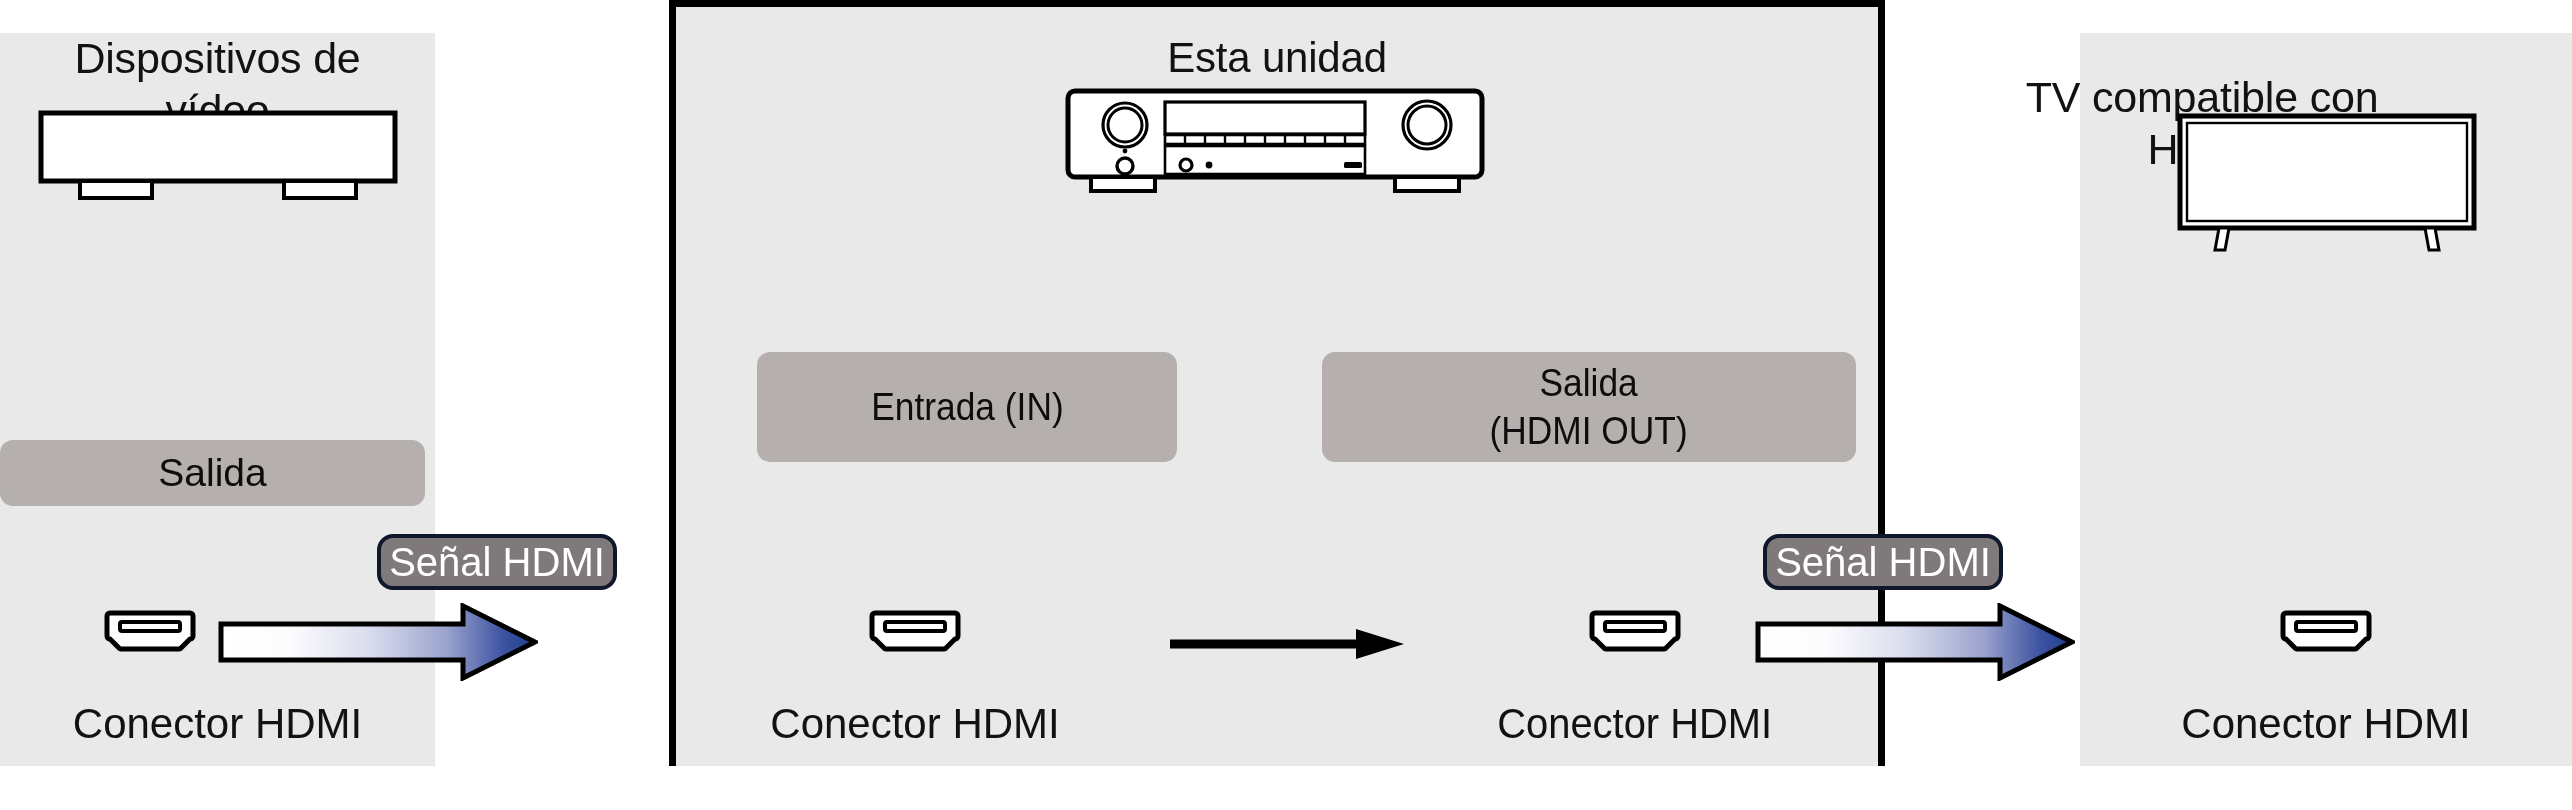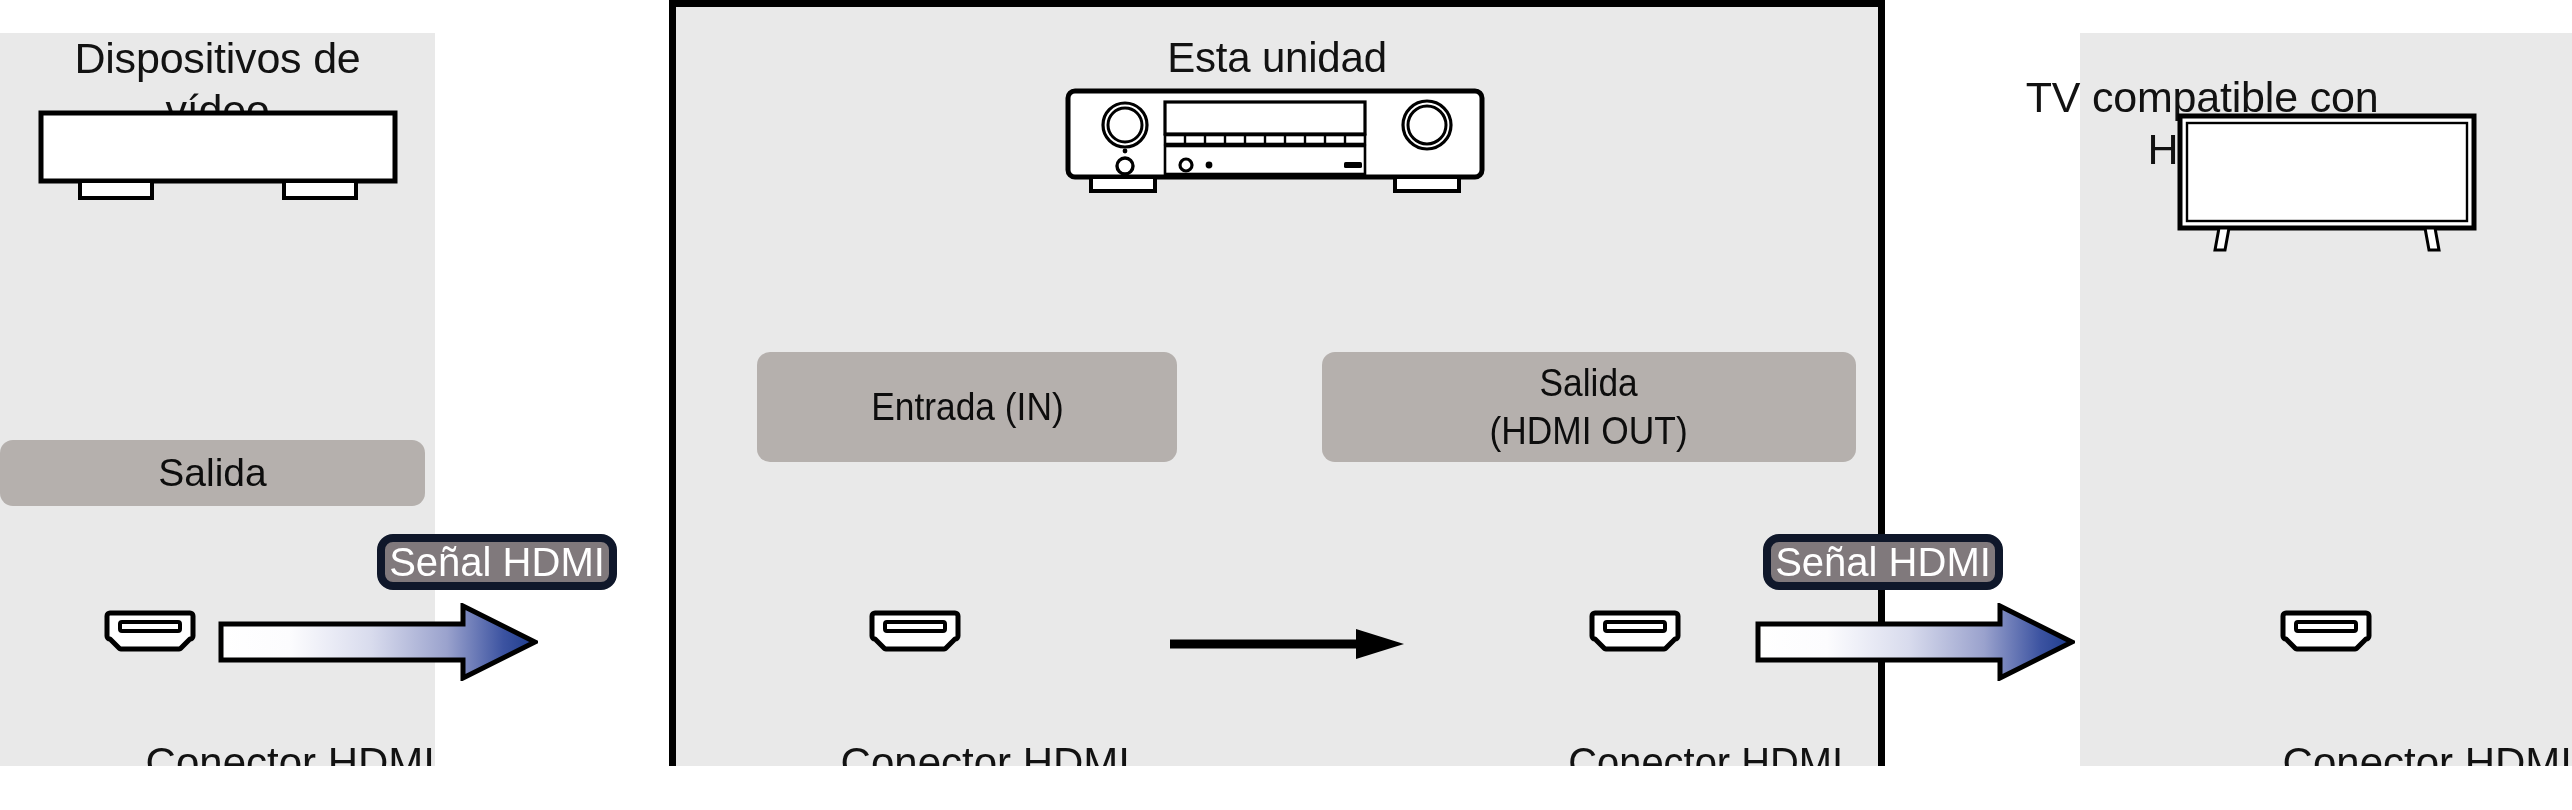--- a/index.html
+++ b/index.html
@@ -62,21 +62,21 @@
   }
   #label-salida-left{ left:0px; top:440px; width:425px; height:66px; font-size:39px;}
   #label-entrada-in{ left:757px; top:352px; width:420px; height:110px;text-align:right; }
   #label-salida-out{ left:1322px; top:352px; width:534px; height:110px; }
   .cond{ font-stretch:condensed; transform:scaleX(0.93); display:inline-block;}
 
   
   .sig-badge{
     position:absolute;
     background:#80797c;
-    border:8px solid #0f172a;
+    border:4px solid #0f172a;
     border-radius:16px;
     color:#ffffff;
     display:flex;
     align-items:center;
     justify-content:center;
     font-size:40px;
     line-height:40px;
     box-sizing:border-box;
   }
   #badge-left{ left:377px; top:534px; width:240px; height:56px; }
@@ -92,25 +92,24 @@
   .hdmi-conn{ position:absolute; width:92px; height:48px; }
 
   
   #video-device{ position:absolute; left:38px; top:110px; width:360px; height:90px; }
   #receiver{ position:absolute; left:1065px; top:88px; width:420px; height:110px; }
   #tv{ position:absolute; left:2177px; top:113px; width:300px; height:140px; }
 
   
   .conn-label{
     position:absolute;
-    text-align:right;
+    text-align:center;
     color:#121212;
     font-size:42px;
     line-height:48px;
-    margin-top:39px;
   }
   #conn-label-1{ left:0px;    top:700px; width:435px; }
   #conn-label-2{ left:700px;  top:700px; width:430px; }
   #conn-label-3{ left:1420px; top:700px; width:430px; }
   #conn-label-4{ left:2080px; top:700px; width:492px; }
   .squeeze{ display:inline-block; transform:scaleX(0.95); transform-origin:center;}
 </style>
 </head>
 <body>
 

